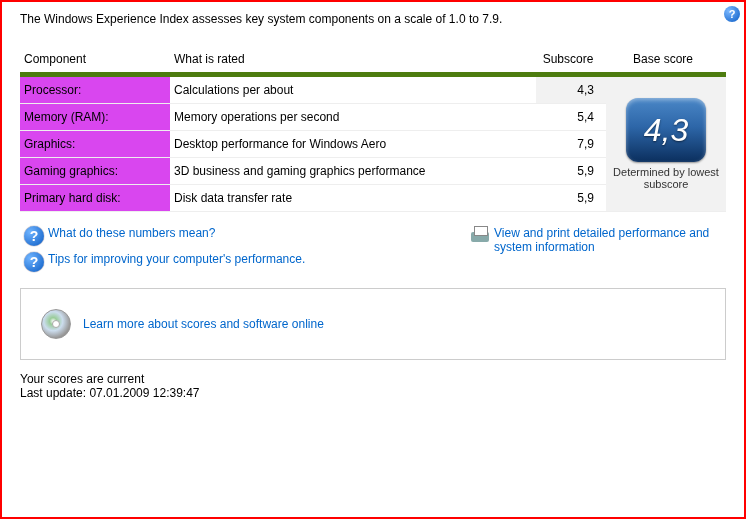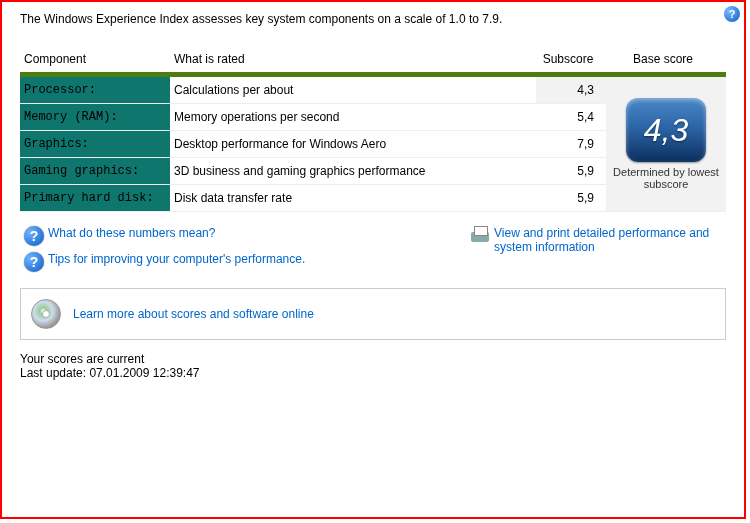--- a/index.html
+++ b/index.html
@@ -54,23 +54,22 @@
     color: #000000;
   }
   table.scores th.sub, table.scores th.base { text-align: center; padding-right: 10px;}
   table.scores th.base { text-align: center;}
   table.scores td {
     padding: 6px 4px;
     vertical-align: middle;
     border-bottom: 1px solid #eee;
   }
   table.scores tr.row td.comp {
-    background: #0f766e;
+    background: #d946ef;
     width: 150px;
-    font-family: Liberation Mono, monospace;
   }
   table.scores td.sub {
     text-align: right;
     padding-right: 12px;
     width: 70px;
   }
   table.scores td.rated { }
   .sub-hl {
     background: #f2f2f2;
   }
@@ -149,21 +148,21 @@
     position:absolute; left:3px; top:6px; width:18px; height:10px;
     background:#8aa; border-radius:2px;
   }
   .printer-icon::after{
     content:"";
     position:absolute; left:6px; top:0; width:12px; height:8px;
     background:#fff; border:1px solid #888;
   }
   .learn-box {
     border: 1px solid #ccc;
-    padding: 10px;
+    padding: 20px;
     margin-top: 10px;
     display:flex;
     align-items:center;
     gap:12px;
   }
   .cd-icon{
     width:28px;height:28px; border-radius:50%;
     background: radial-gradient(circle at 40% 40%, #fff 0%, #9c9 15%, #cde 40%, #999 70%, #777 100%);
     border:1px solid #999;
     position:relative;

